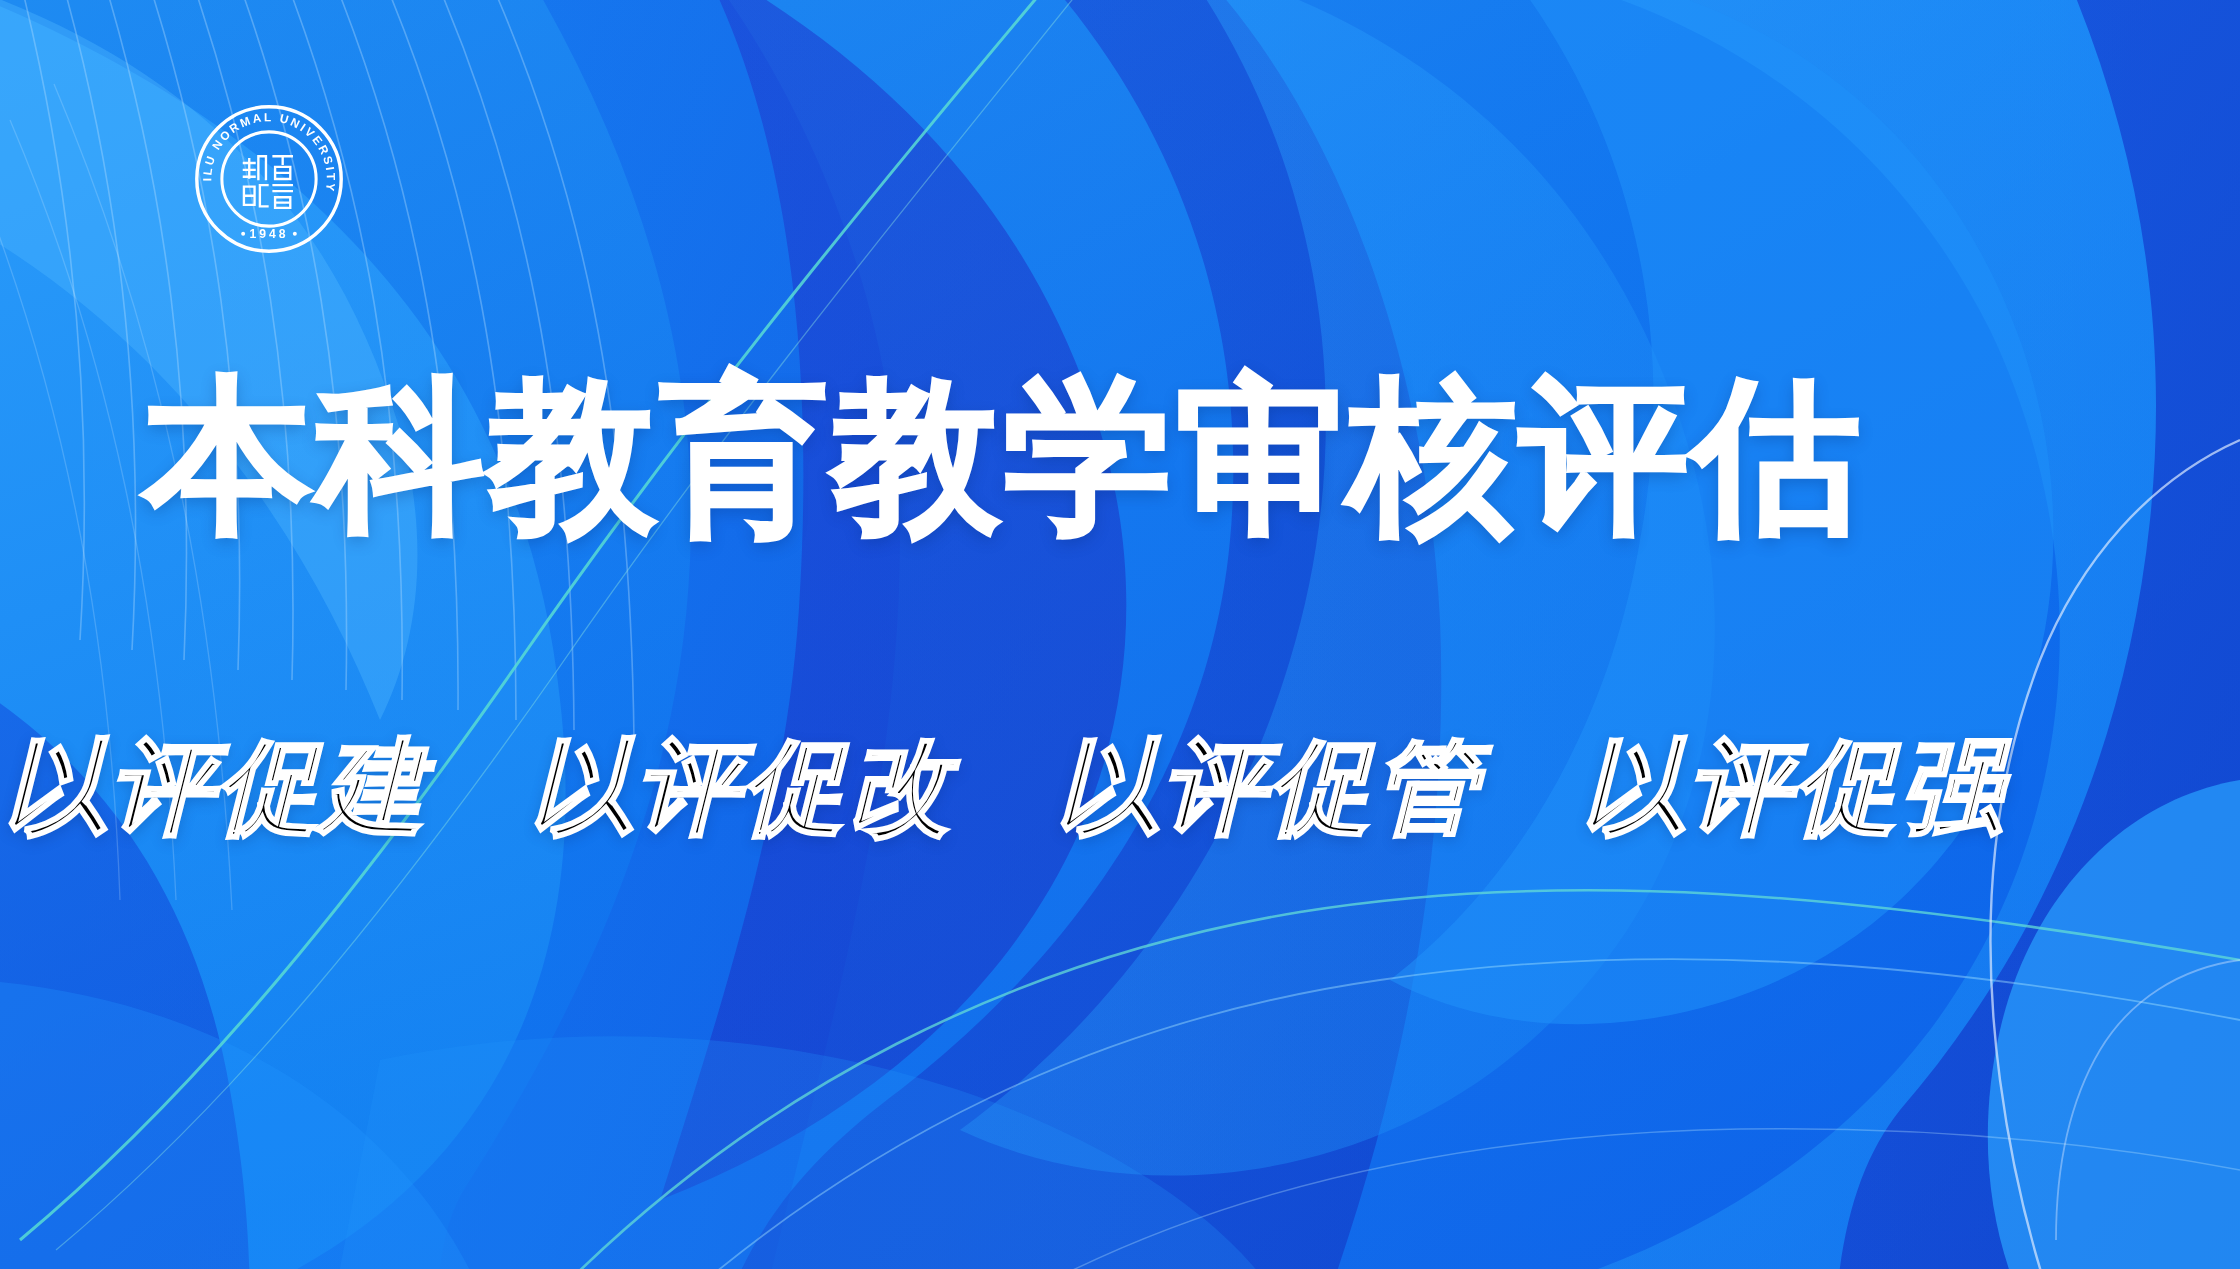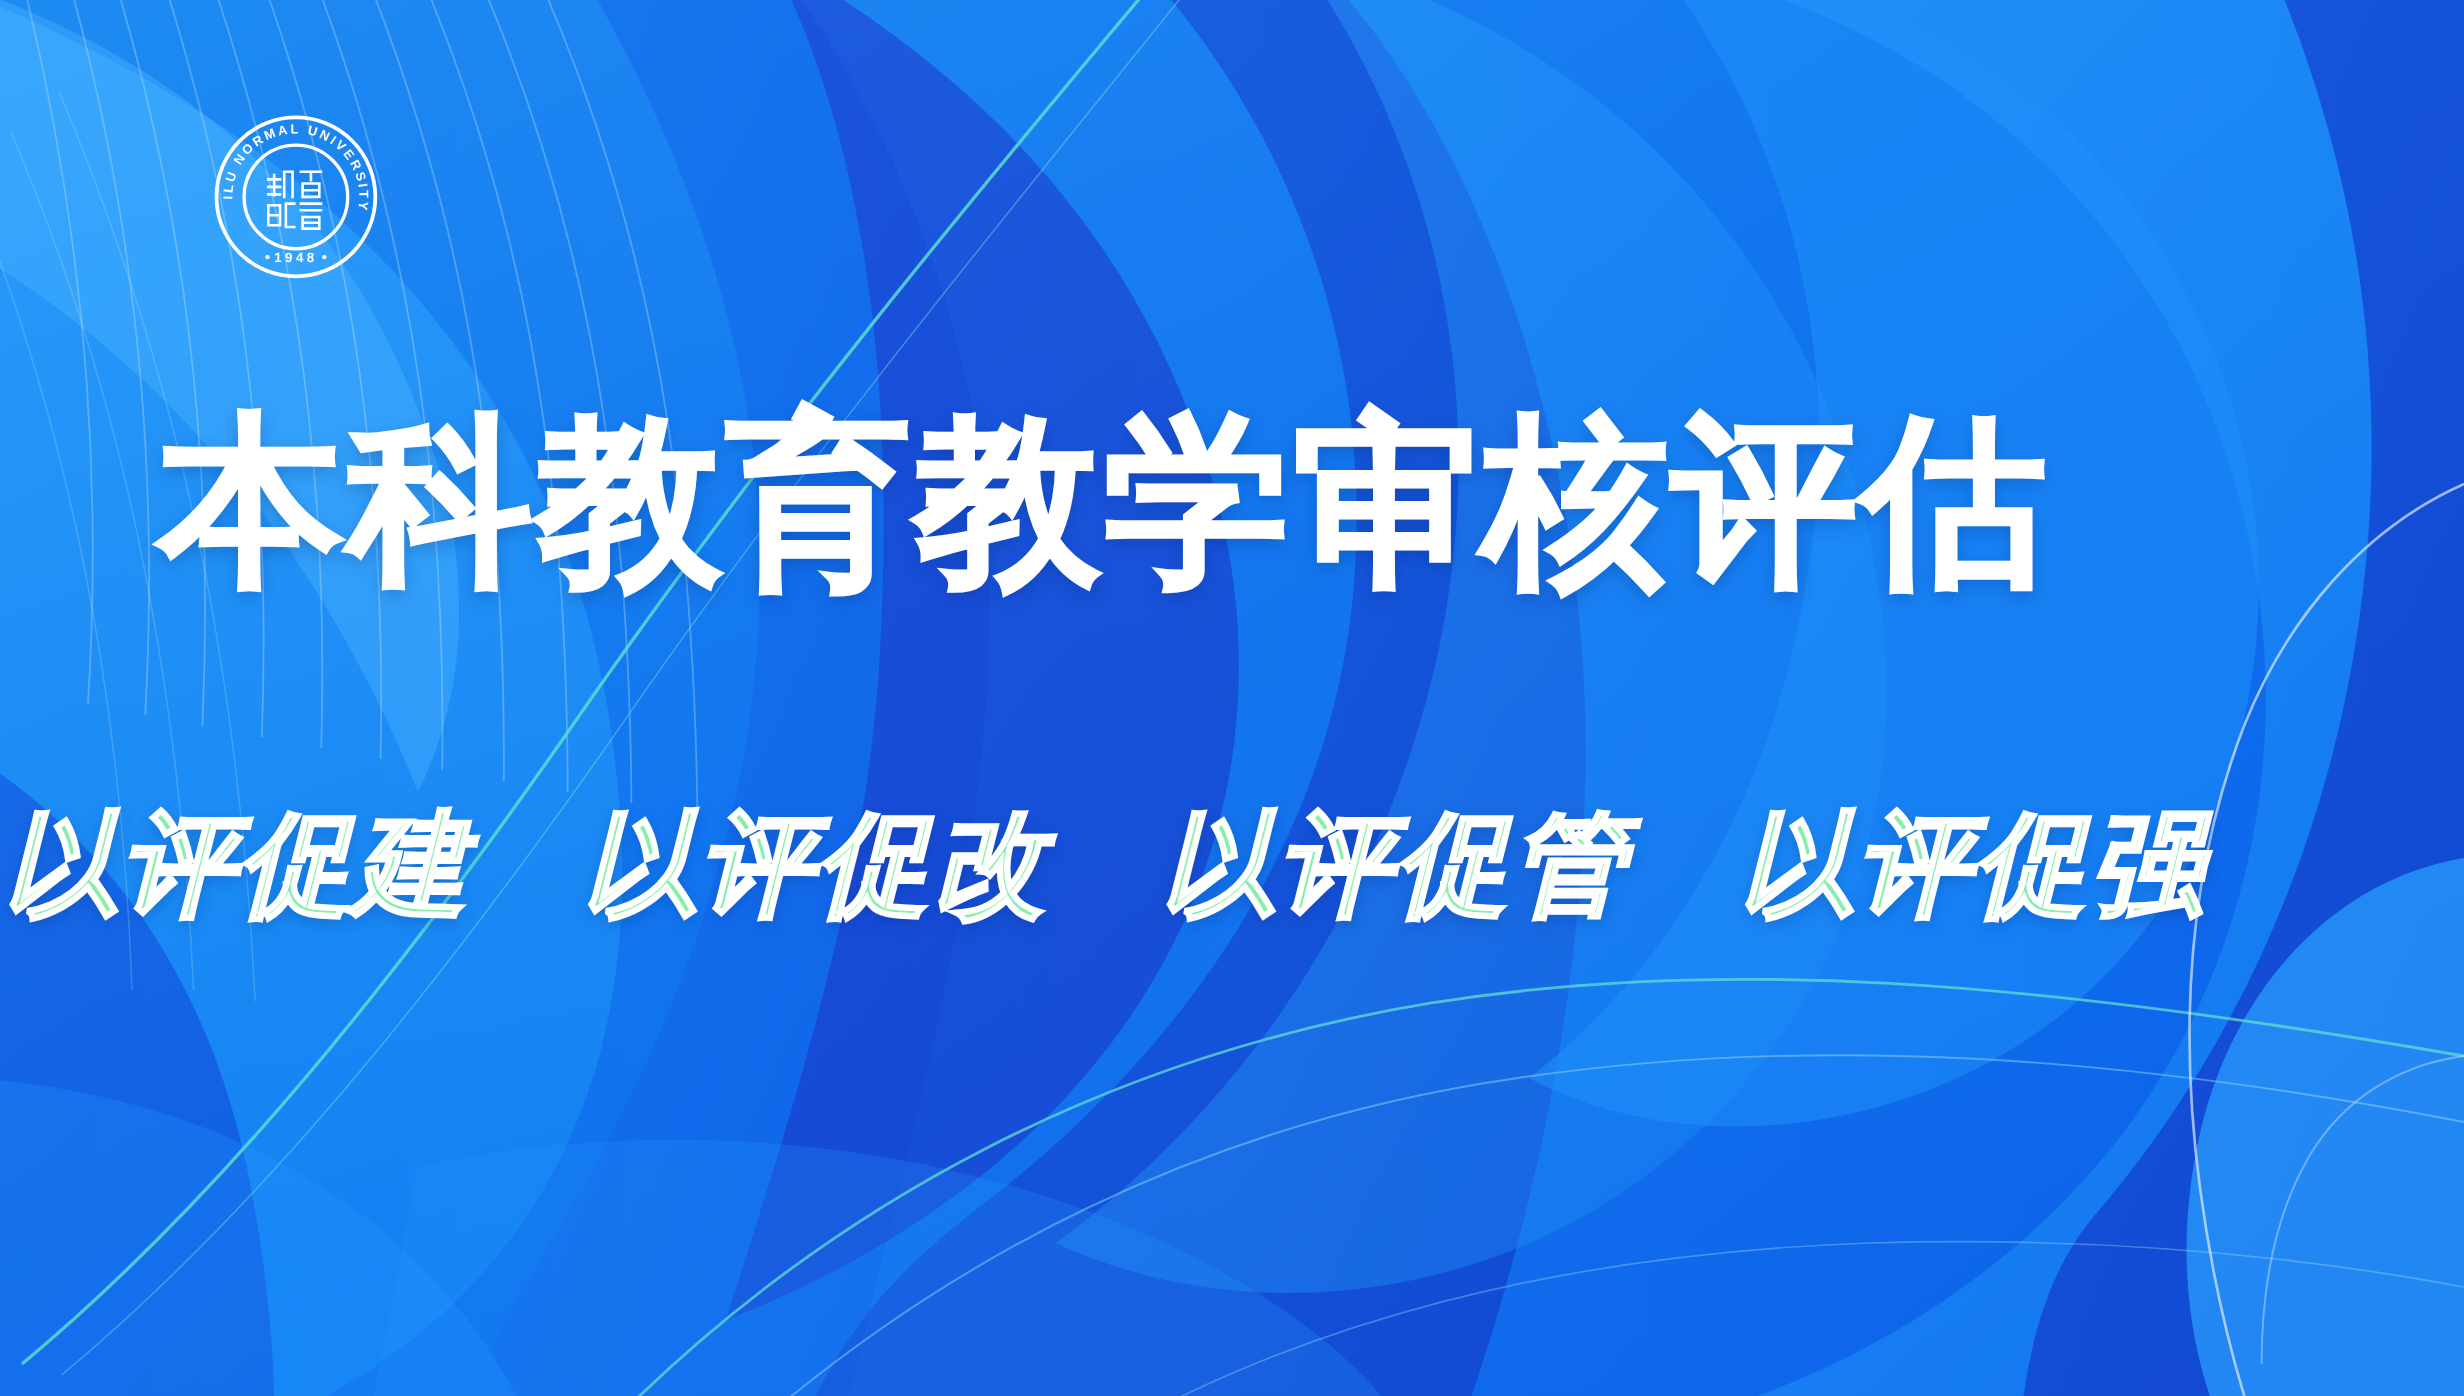--- a/index.html
+++ b/index.html
@@ -57,21 +57,21 @@
     white-space: nowrap;
     text-shadow: 0 5px 16px rgba(4, 40, 110, 0.30);
     -webkit-text-stroke: 3px #ffffff;
   }
   #subtitle {
     position: absolute;
     left: 0;
     right: 0;
     top: 736px;
     text-align: center;
-    color: #86efac;
+    color: #000000;
     font-family: "Liberation Serif", "DejaVu Serif", serif;
     font-weight: 700;
     font-size: 104px;
     line-height: 1;
     letter-spacing: 2px;
     white-space: nowrap;
     font-style: italic;
     text-shadow: 0 4px 14px rgba(4, 40, 110, 0.28);
     -webkit-text-stroke: 2.5px #ffffff;
   }

